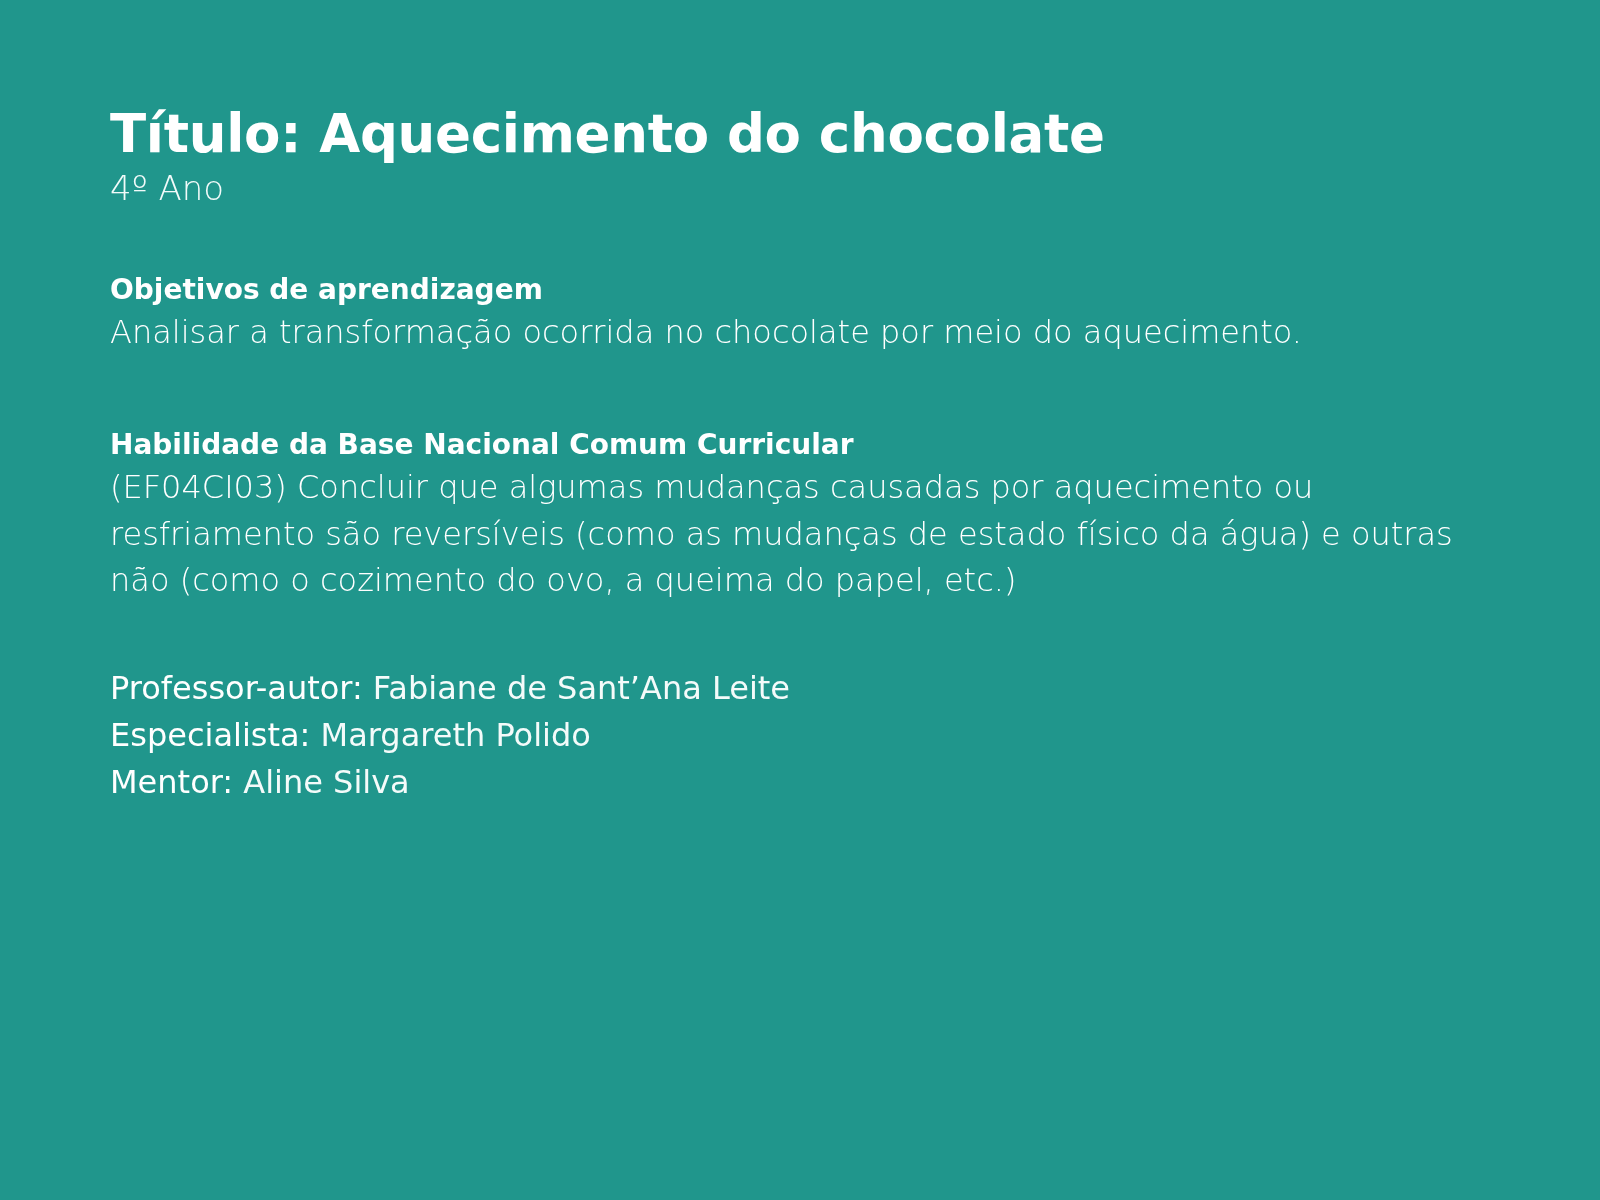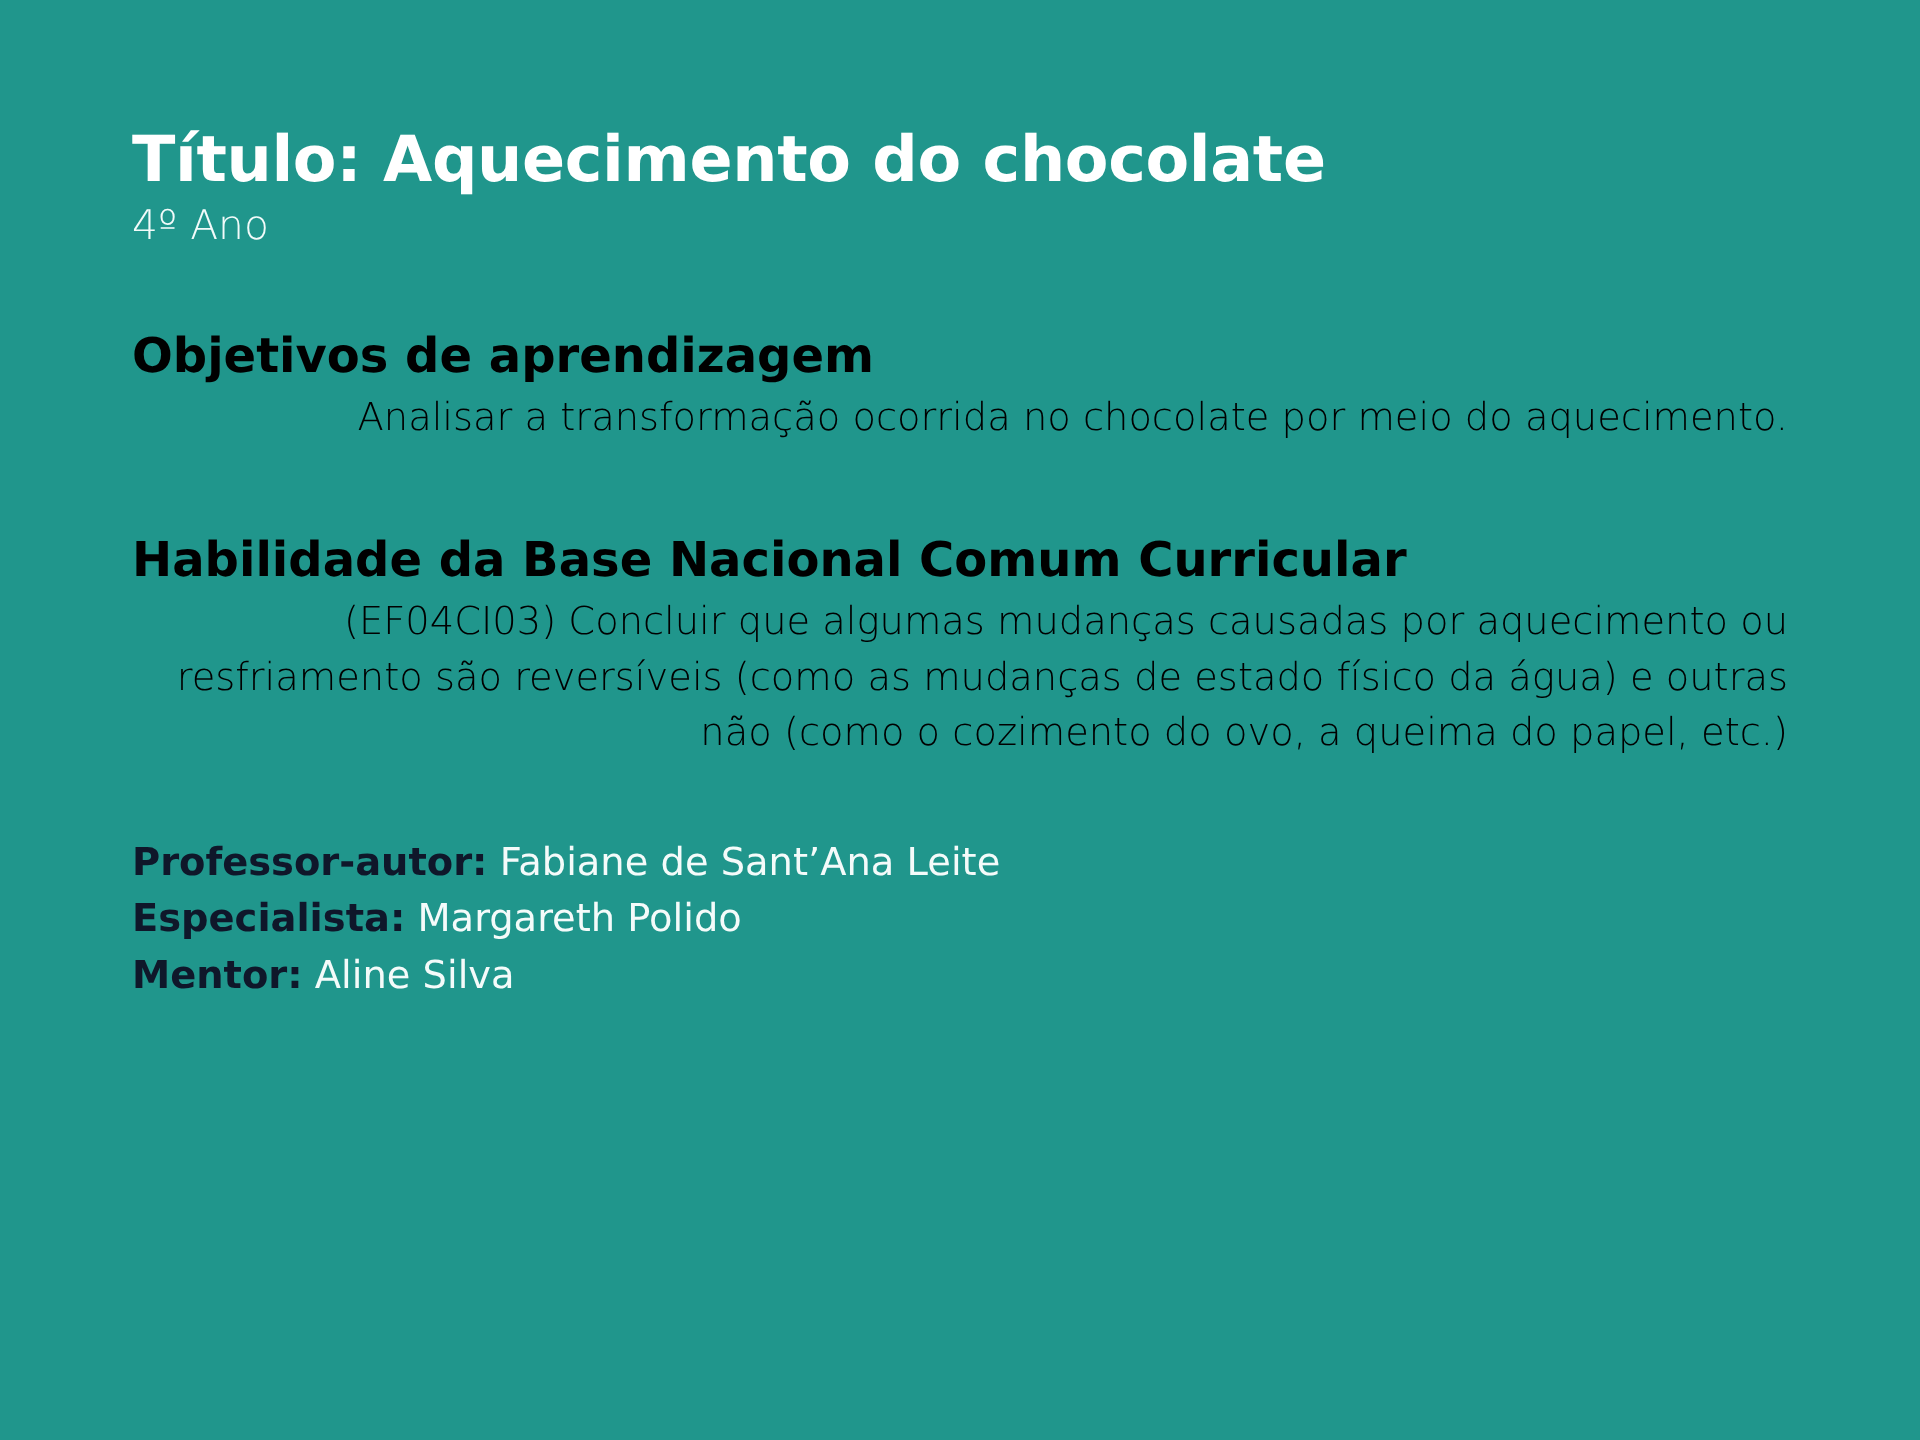--- a/index.html
+++ b/index.html
@@ -37,47 +37,46 @@
     margin: 4px 0 0 0;
     color: #f2fbfa;
   }
   .block {
     margin-top: 62px;
   }
   .block.tight {
     margin-top: 72px;
   }
   .block-heading {
-    font-size: 40px;
+    font-size: 28px;
     font-weight: 700;
     line-height: 1.25;
     margin: 0 0 2px 0;
-    color: #000000;
+    color: #ffffff;
   }
   .block-body {
     font-size: 32px;
     font-weight: 300;
     line-height: 1.45;
     margin: 0;
-    color: #000000;
+    color: #ffffff;
     max-width: 1390px;
-    text-align: right;
   }
   .credits {
     margin-top: 62px;
   }
   .credit-line {
     font-size: 32px;
     font-weight: 300;
     line-height: 1.47;
     color: #f4fbfa;
   }
   .credit-label {
-    font-weight: 700;
-    color: #0f172a;
+    font-weight: 400;
+    color: #ffffff;
   }
   .credit-value {
     font-weight: 400;
   }
 </style>
 </head>
 <body style="background: rgb(32, 150, 140);">
 
 <div class="slide">
 

